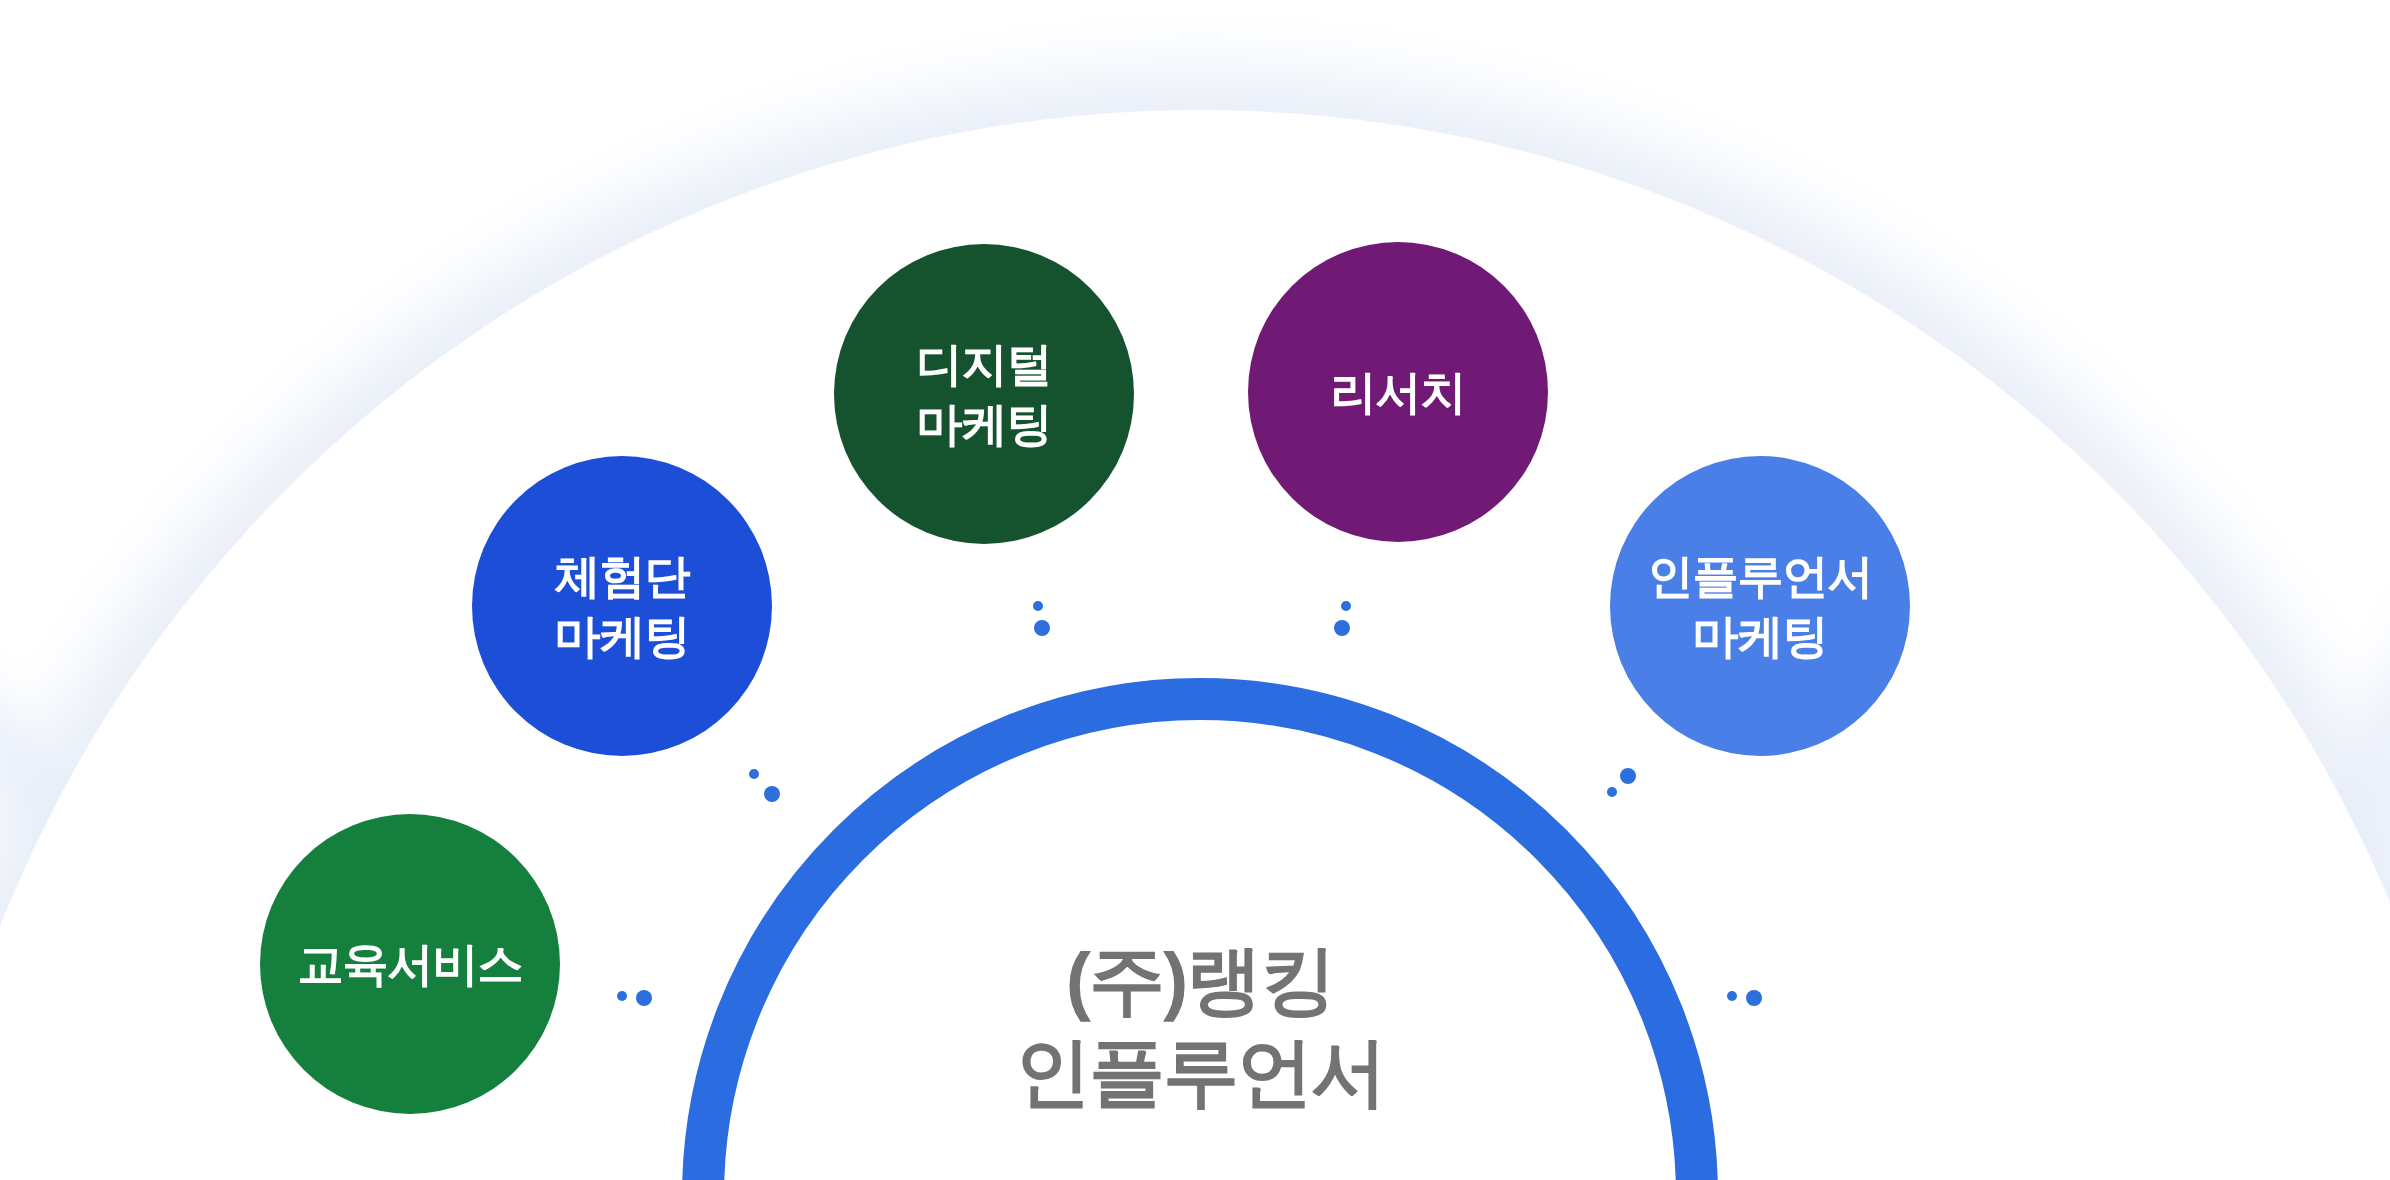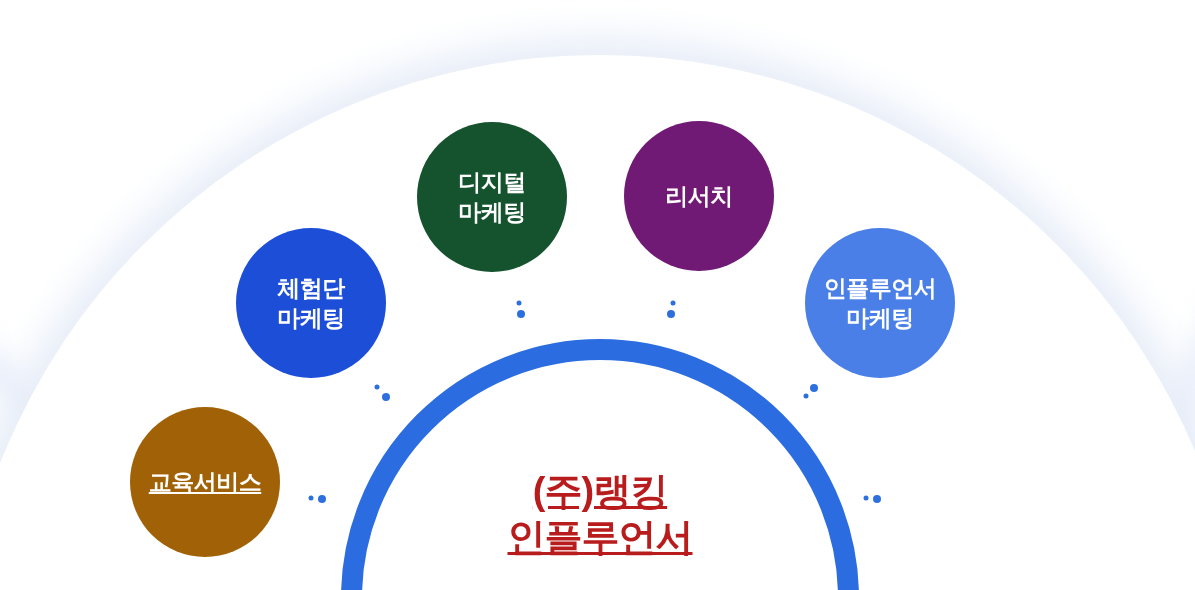--- a/index.html
+++ b/index.html
@@ -71,26 +71,26 @@
 <body>
 
 <div class="stage">
 
   <div class="corner-arc left"></div>
   <div class="corner-arc right"></div>
   <div class="dome"></div>
 
   <div class="ring" style="border-color: rgb(43, 108, 225);"></div>
 
-  <div class="center-title" style="color: #b91c1c; text-decoration: underline;">
+  <div class="center-title" style="color: #737373;">
     <div>(주)랭킹</div>
     <div>인플루언서</div>
   </div>
 
-  <div class="bubble b1" style="background: #a16207; text-decoration: underline;">
+  <div class="bubble b1" style="background: #15803d;">
     <div>
       <div>교육서비스</div>
       <div></div>
     </div>
   </div>
 
   <div class="bubble b2" style="background: #1d4ed8;">
     <div>
       <div>체험단</div>
       <div>마케팅</div>

